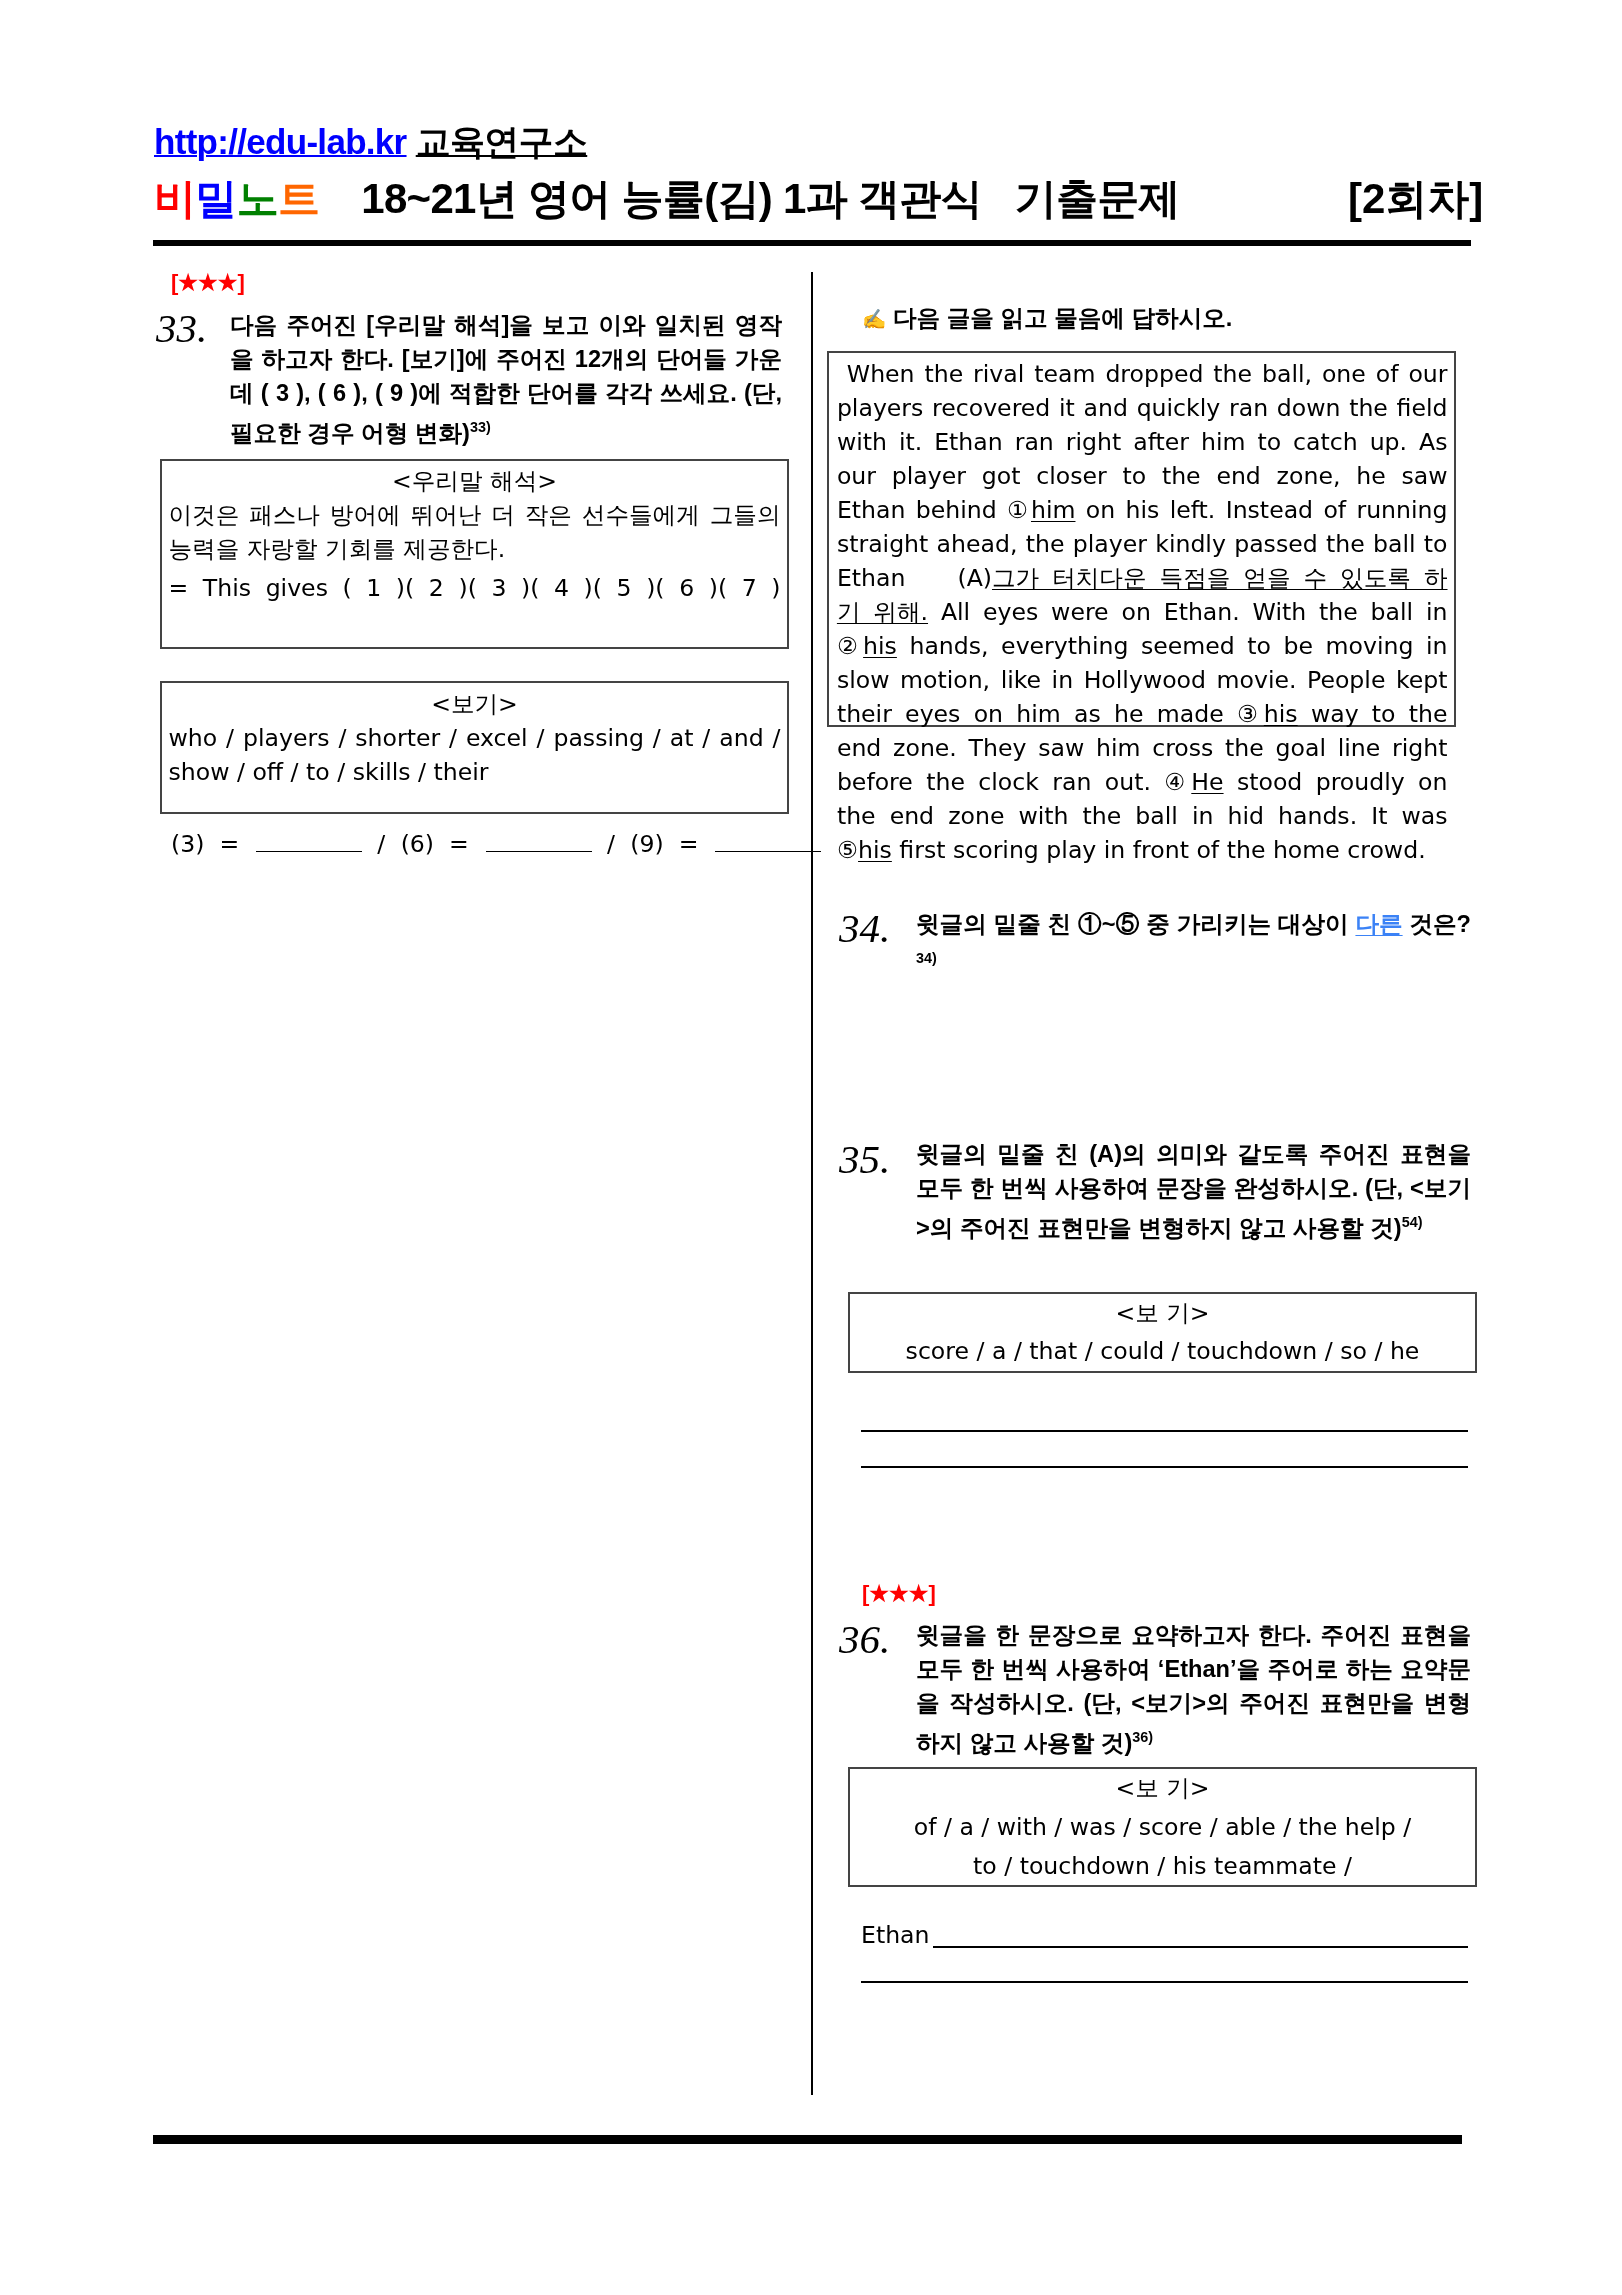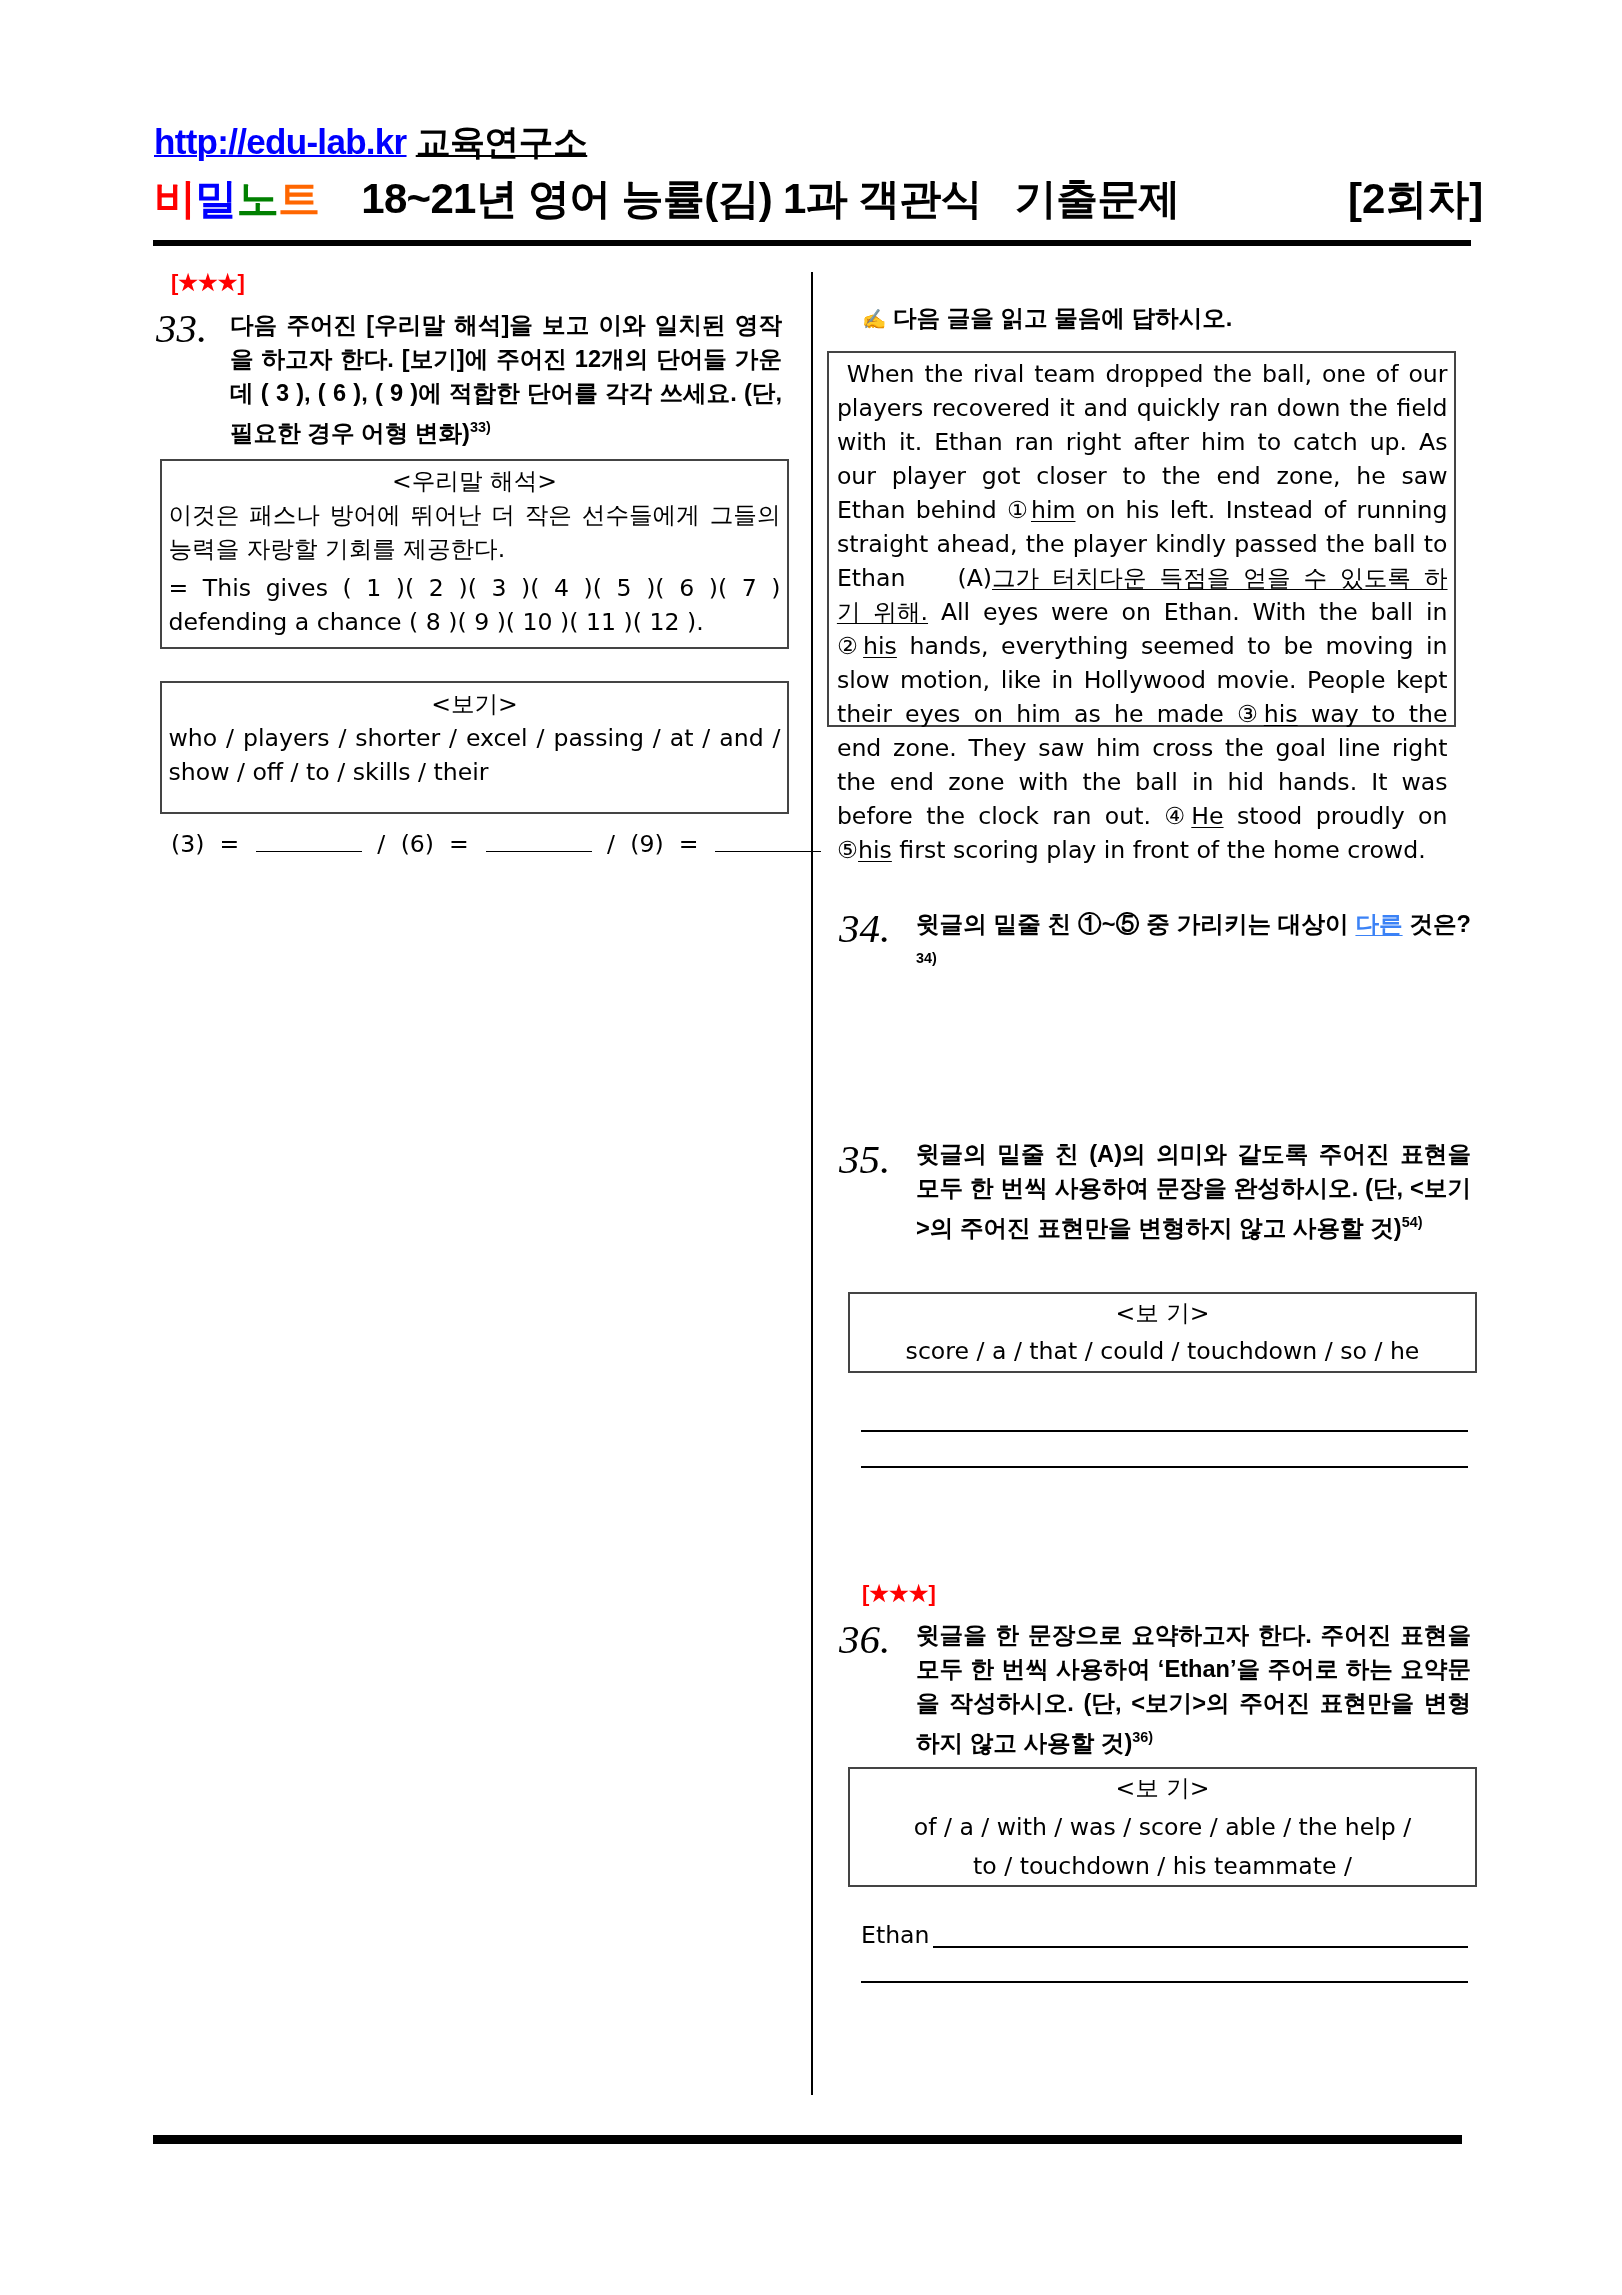--- a/index.html
+++ b/index.html
@@ -52,21 +52,20 @@
 <div class="abs stars" style="left:171px; top:270px;">[★★★]</div>
 <div class="abs qnum" style="left:156px; top:308px;">33.</div>
 <div class="abs qtext" style="left:230px; top:308px; width:552px;">
   <span>다음 주어진 [우리말 해석]을 보고 이와 일치된 영작을 하고자 한다. [보기]에 주어진 12개의 단어들 가운데 ( 3 ), ( 6 ), ( 9 )에 적합한 단어를 각각 쓰세요. (단, 필요한 경우 어형 변화)</span><sup>33)</sup>
 </div>
 
 <div class="abs box" style="left:160px; top:459px; width:629px; height:190px;">
   <div class="box-title" style="margin-top:2.6px;">&lt;우리말 해석&gt;</div>
   <div class="box-body" style="line-height:34px;">이것은 패스나 방어에 뛰어난 더 작은 선수들에게 그들의 능력을 자랑할 기회를 제공한다.</div>
   <div class="box-body" style="margin-top:5.2px; text-align-last:justify;">= This gives ( 1 )( 2 )( 3 )( 4 )( 5 )( 6 )( 7 )</div>
-  <div class="box-body">defending a chance ( 8 )( 9 )( 10 )( 11 )( 12 ).</div>
 </div>
 
 <div class="abs box" style="left:160px; top:681px; width:629px; height:133px;">
   <div class="box-title" style="margin-top:3.9px;">&lt;보기&gt;</div>
   <div class="box-body">who / players / shorter / excel / passing / at / and / show / off / to / skills / their</div>
 </div>
 
 <div class="abs" style="left:171px; top:830px; font-size:23.6px; white-space:nowrap;">
   <span style="white-space:pre;">(3)  =</span>
   <span class="blank" style="margin-left:9.2px;"></span>
@@ -89,22 +88,22 @@
     <div>with it. Ethan ran right after him to catch up. As</div>
     <div>our player got closer to the end zone, he saw</div>
     <div><span style="white-space:pre;">Ethan behind </span><span>①</span><span class="ul">him</span><span style="white-space:pre;"> on his left. Instead of running</span></div>
     <div>straight ahead, the player kindly passed the ball to</div>
     <div><span style="white-space:pre;">Ethan    (A)</span><span class="ul">그가 터치다운 득점을 얻을 수 있도록 하</span></div>
     <div><span class="ul">기 위해.</span><span style="white-space:pre;"> All eyes were on Ethan. With the ball in</span></div>
     <div><span>②</span><span class="ul">his</span><span style="white-space:pre;"> hands, everything seemed to be moving in</span></div>
     <div>slow motion, like in Hollywood movie. People kept</div>
     <div><span style="white-space:pre;">their eyes on him as he made </span><span>③</span><span class="ul">his</span><span style="white-space:pre;"> way to the</span></div>
     <div>end zone. They saw him cross the goal line right</div>
+    <div><span style="white-space:pre;">before the clock ran out. </span><span>④</span><span class="ul">He</span><span style="white-space:pre;"> stood proudly on</span></div>
     <div>the end zone with the ball in hid hands. It was</div>
-    <div><span style="white-space:pre;">before the clock ran out. </span><span>④</span><span class="ul">He</span><span style="white-space:pre;"> stood proudly on</span></div>
     <div class="last"><span>⑤</span><span class="ul">his</span><span style="white-space:pre;"> first scoring play in front of the home crowd.</span></div>
   </div>
 </div>
 
 <div class="abs qnum" style="left:839px; top:908px;">34.</div>
 <div class="abs qtext" style="left:916px; top:907px; width:555px;">
   <span style="white-space:pre-wrap;">윗글의 밑줄 친 ①~⑤ 중 가리키는 대상이 </span><span class="red ul">다른</span>
   <span>것은?</span><sup>34)</sup>
 </div>
 

